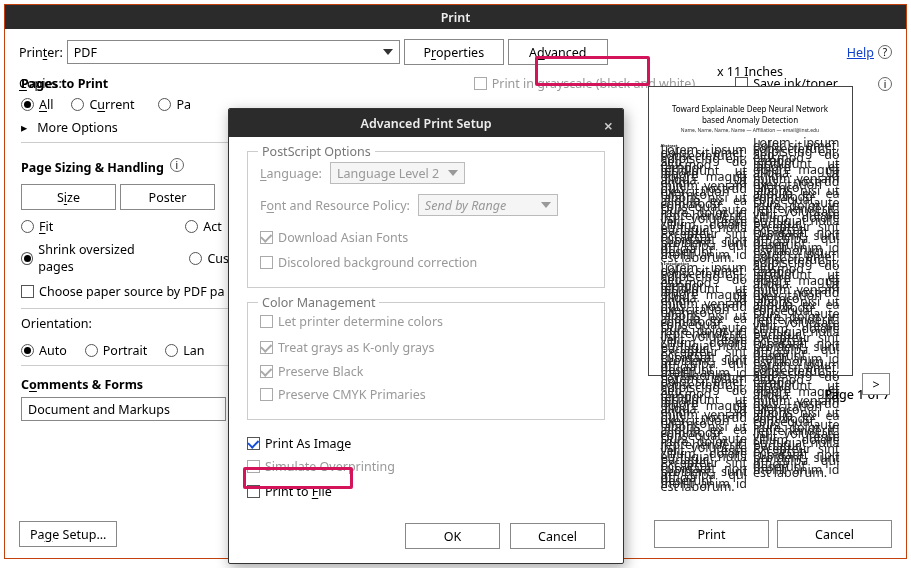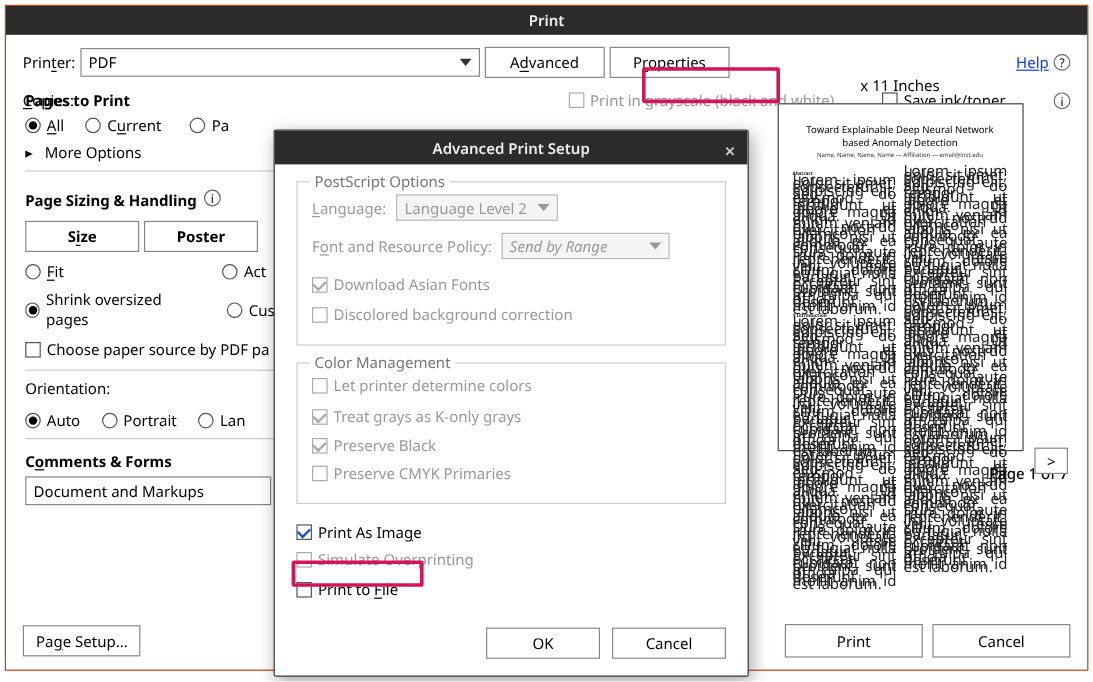--- a/index.html
+++ b/index.html
@@ -79,24 +79,24 @@
 
   <div class="content">
 
     <div class="row" style="gap:4px;">
       <span>Prin<span class="under">t</span>er:</span>
       <div class="combo" style="width:333px;">
         <span>PDF</span>
         <span class="chev"></span>
       </div>
       <div class="btn" style="width:100px;">
+          <span>P<span class="under">r</span>operties</span>
+        </div>
+      <div class="btn" style="width:100px;">
           <span>A<span class="under">d</span>vanced</span>
-        </div>
-      <div class="btn" style="width:100px;">
-          <span>P<span class="under">r</span>operties</span>
         </div>
       <span style="flex:1"></span>
       <span class="link">Help</span>
       <span class="info-icon">?</span>
     </div>
 
     <div class="row" style="margin-top:10px; gap:28px;">
       <span><span class="under">C</span>opies:</span>
       <span style="flex:1"></span>
       <span class="check disabled">
@@ -130,21 +130,21 @@
     <div class="row" style="margin-top:6px;">
       <span style="display:inline-block;margin-right:4px;">▸</span>
         <span>More Options</span>
     </div>
     <div class="hr"></div>
 
     <div class="inforow">
       <span class="sect-title">Page Sizing &amp; Handling</span>
       <span class="info-icon">i</span>
     </div>
-    <div class="row" style="margin-top:4px; gap:4px;font-weight:bold;">
+    <div class="row" style="margin-top:4px; gap:4px;">
       <div class="btn wide">
           <span>S<span class="under">i</span>ze</span>
         </div>
       <div class="btn wide">
           <span>Poster</span>
         </div>
     </div>
     <div style="margin-top:8px;">
       <div class="row">
         <span class="radio">

